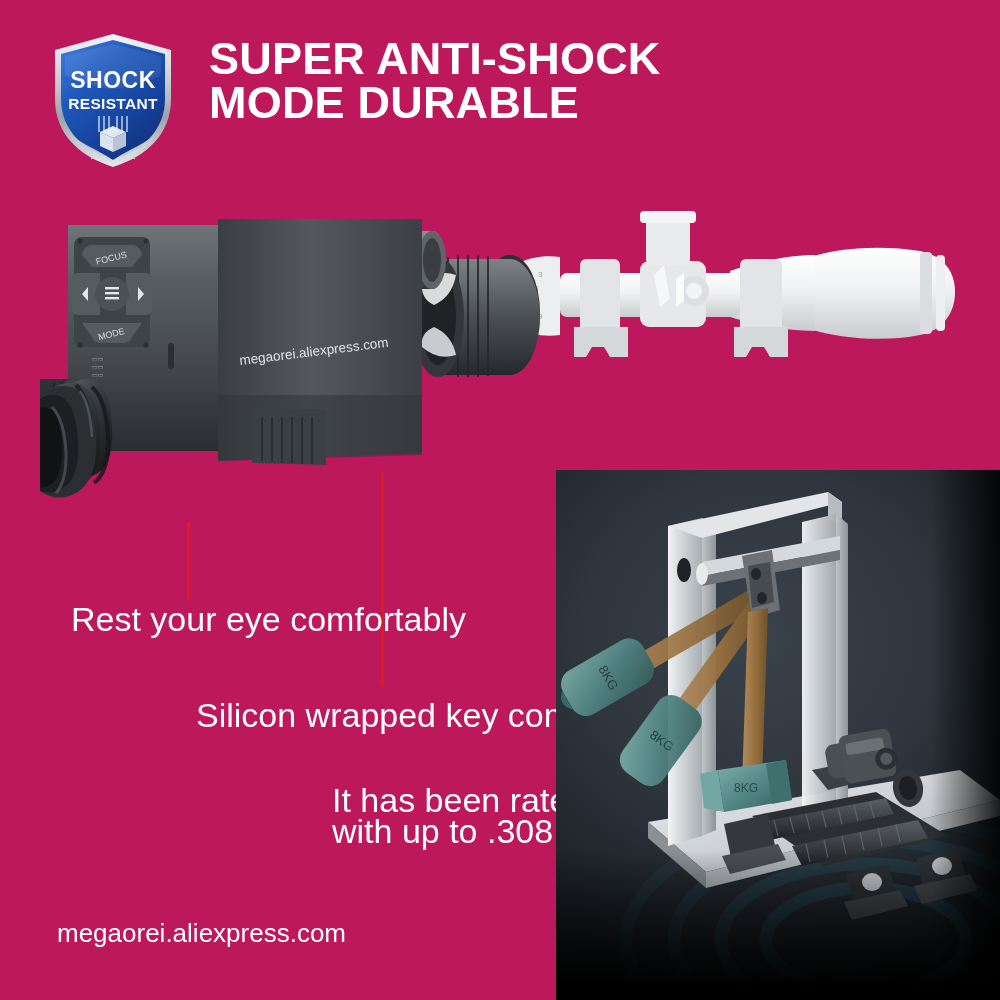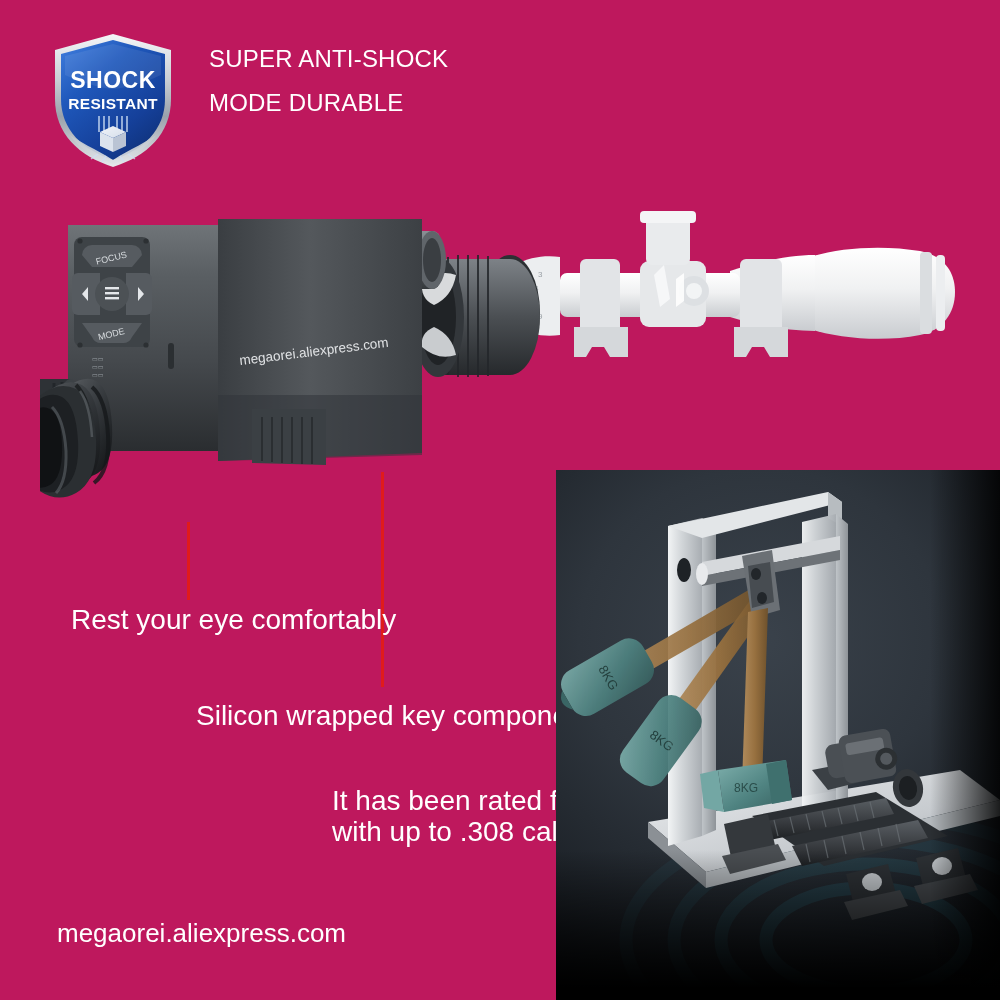--- a/index.html
+++ b/index.html
@@ -8,33 +8,33 @@
   #stage{position:relative;width:1000px;height:1000px;background:#be185d;overflow:hidden;}
 
   
   .badge-wrap{position:absolute;left:48px;top:33px;width:130px;height:135px;}
   .badge-wrap svg{display:block;}
   .badge-text-shock{font-family:"Liberation Sans",sans-serif;font-weight:bold;fill:#ffffff;font-size:23px;letter-spacing:0.5px;}
   .badge-text-res{font-family:"Liberation Sans",sans-serif;font-weight:bold;fill:#ffffff;font-size:15.5px;letter-spacing:0.3px;}
 
   
   .headline{position:absolute;left:209px;top:37px;width:600px;color:#ffffff;
-            font-size:24px;line-height:44px;font-weight:400;letter-spacing:0.2px;}
+            font-size:45px;line-height:44px;font-weight:700;letter-spacing:0.2px;}
   .headline div{white-space:nowrap;}
 
   
   .product-area{position:absolute;left:40px;top:195px;width:960px;height:330px;}
 
   
   .lead-line{position:absolute;width:3px;background:#e01b1b;}
   #lead-1{left:187px;top:522px;height:78px;}
   #lead-2{left:381px;top:472px;height:215px;}
 
   
-  .caption{position:absolute;color:#fff;font-size:28px;line-height:31px;white-space:nowrap;}
+  .caption{position:absolute;color:#fff;font-size:34px;line-height:31px;white-space:nowrap;}
   #cap-eyecup{left:71px;top:604px;}
   #cap-silicon{left:196px;top:700px;}
   #cap-rated{left:332px;top:785px;}
   #footer-url{position:absolute;left:57px;top:918px;color:#fff;font-size:26px;white-space:nowrap;}
 
   
   .inset{position:absolute;left:556px;top:470px;width:444px;height:530px;overflow:hidden;
          background:radial-gradient(ellipse 120% 95% at 46% 32%, #3a424b 0%, #2e353d 34%, #1c2127 62%, #0b0e11 84%, #000 100%);}
   .inset-fade-b{position:absolute;left:0;right:0;bottom:0;height:150px;
                 background:linear-gradient(to bottom, rgba(0,0,0,0) 0%, #000 92%);}

